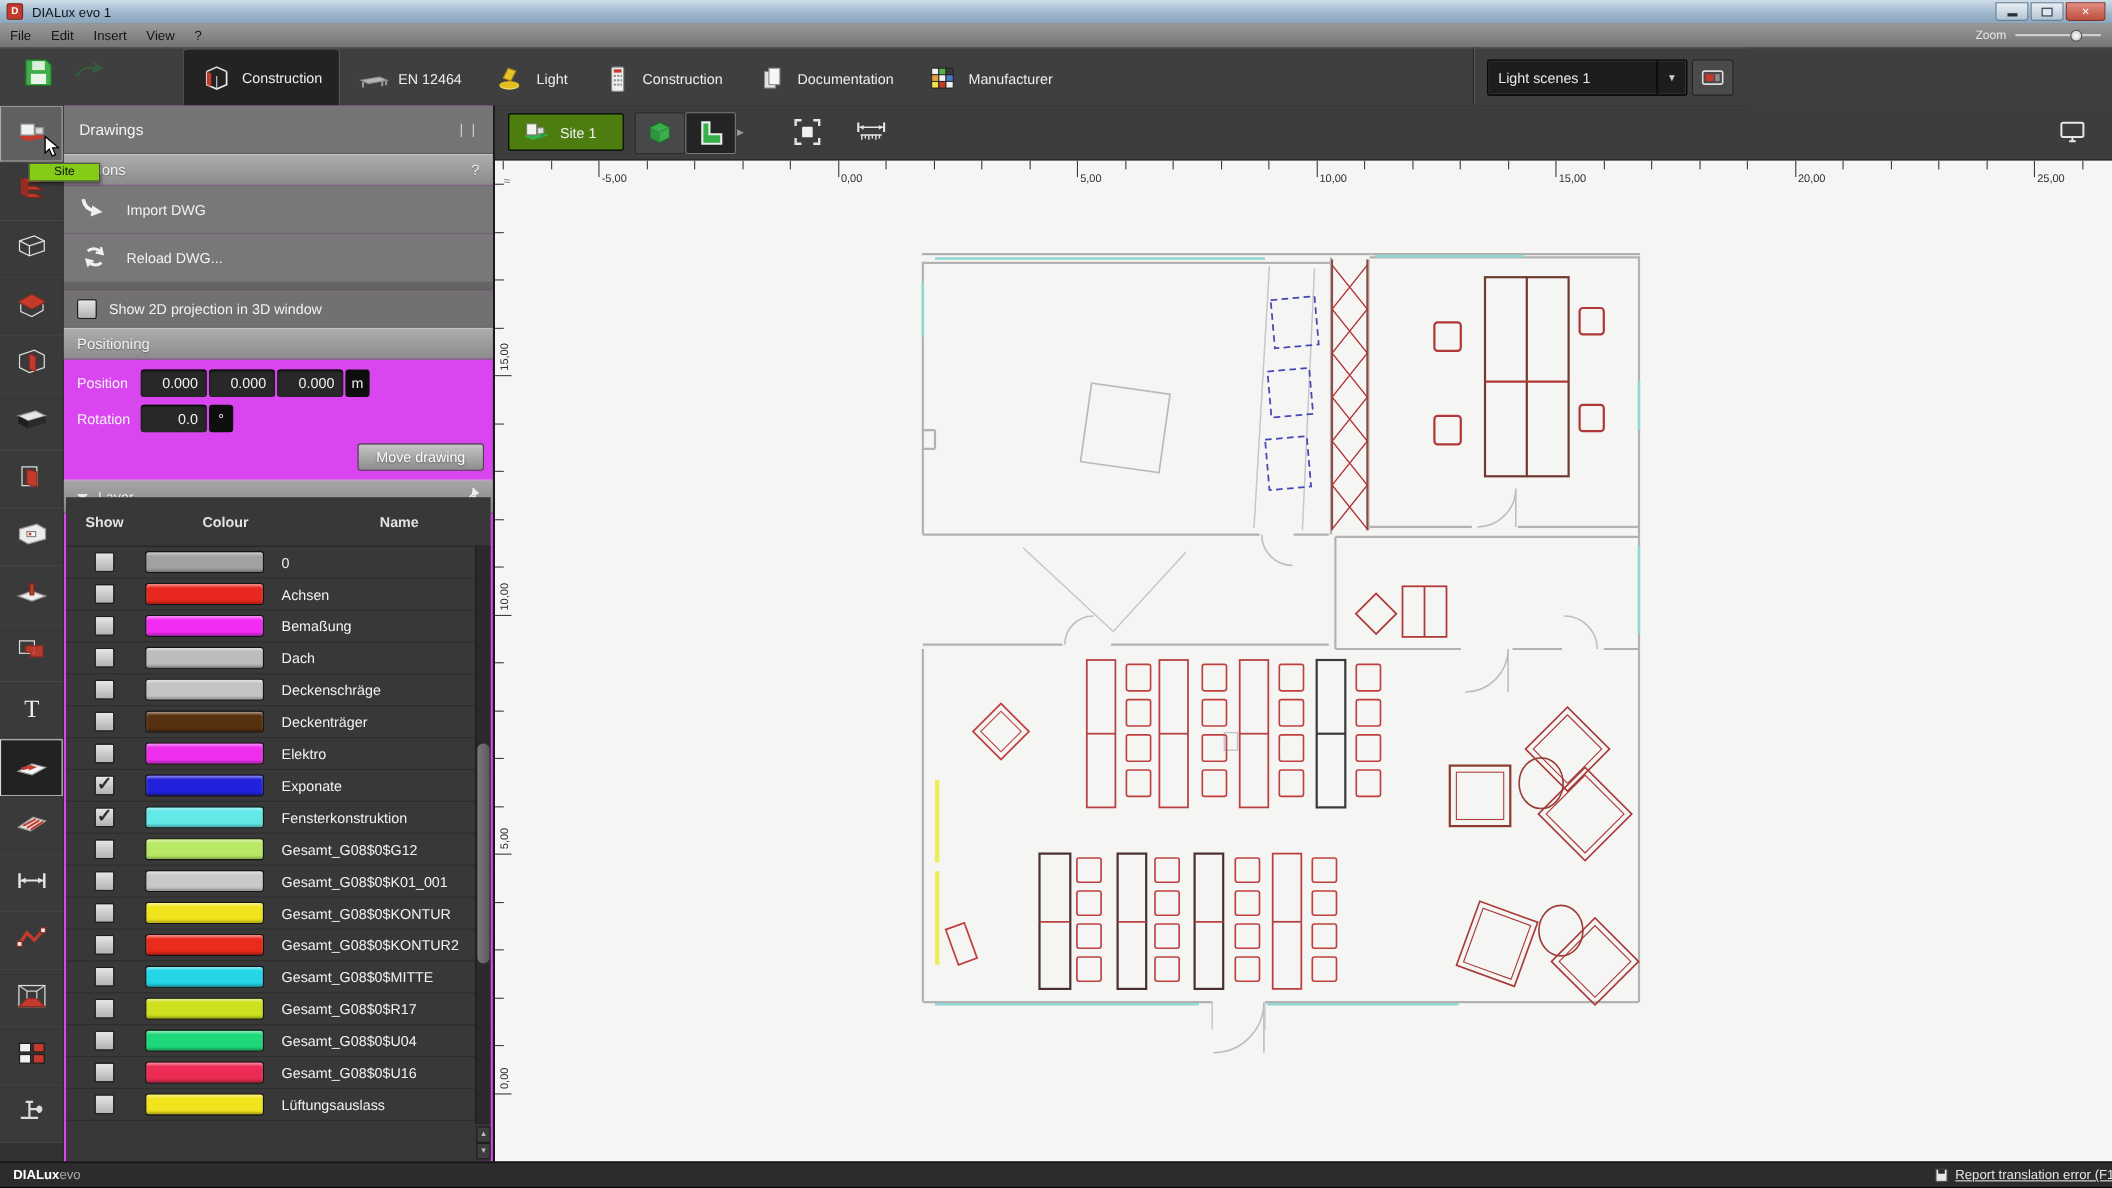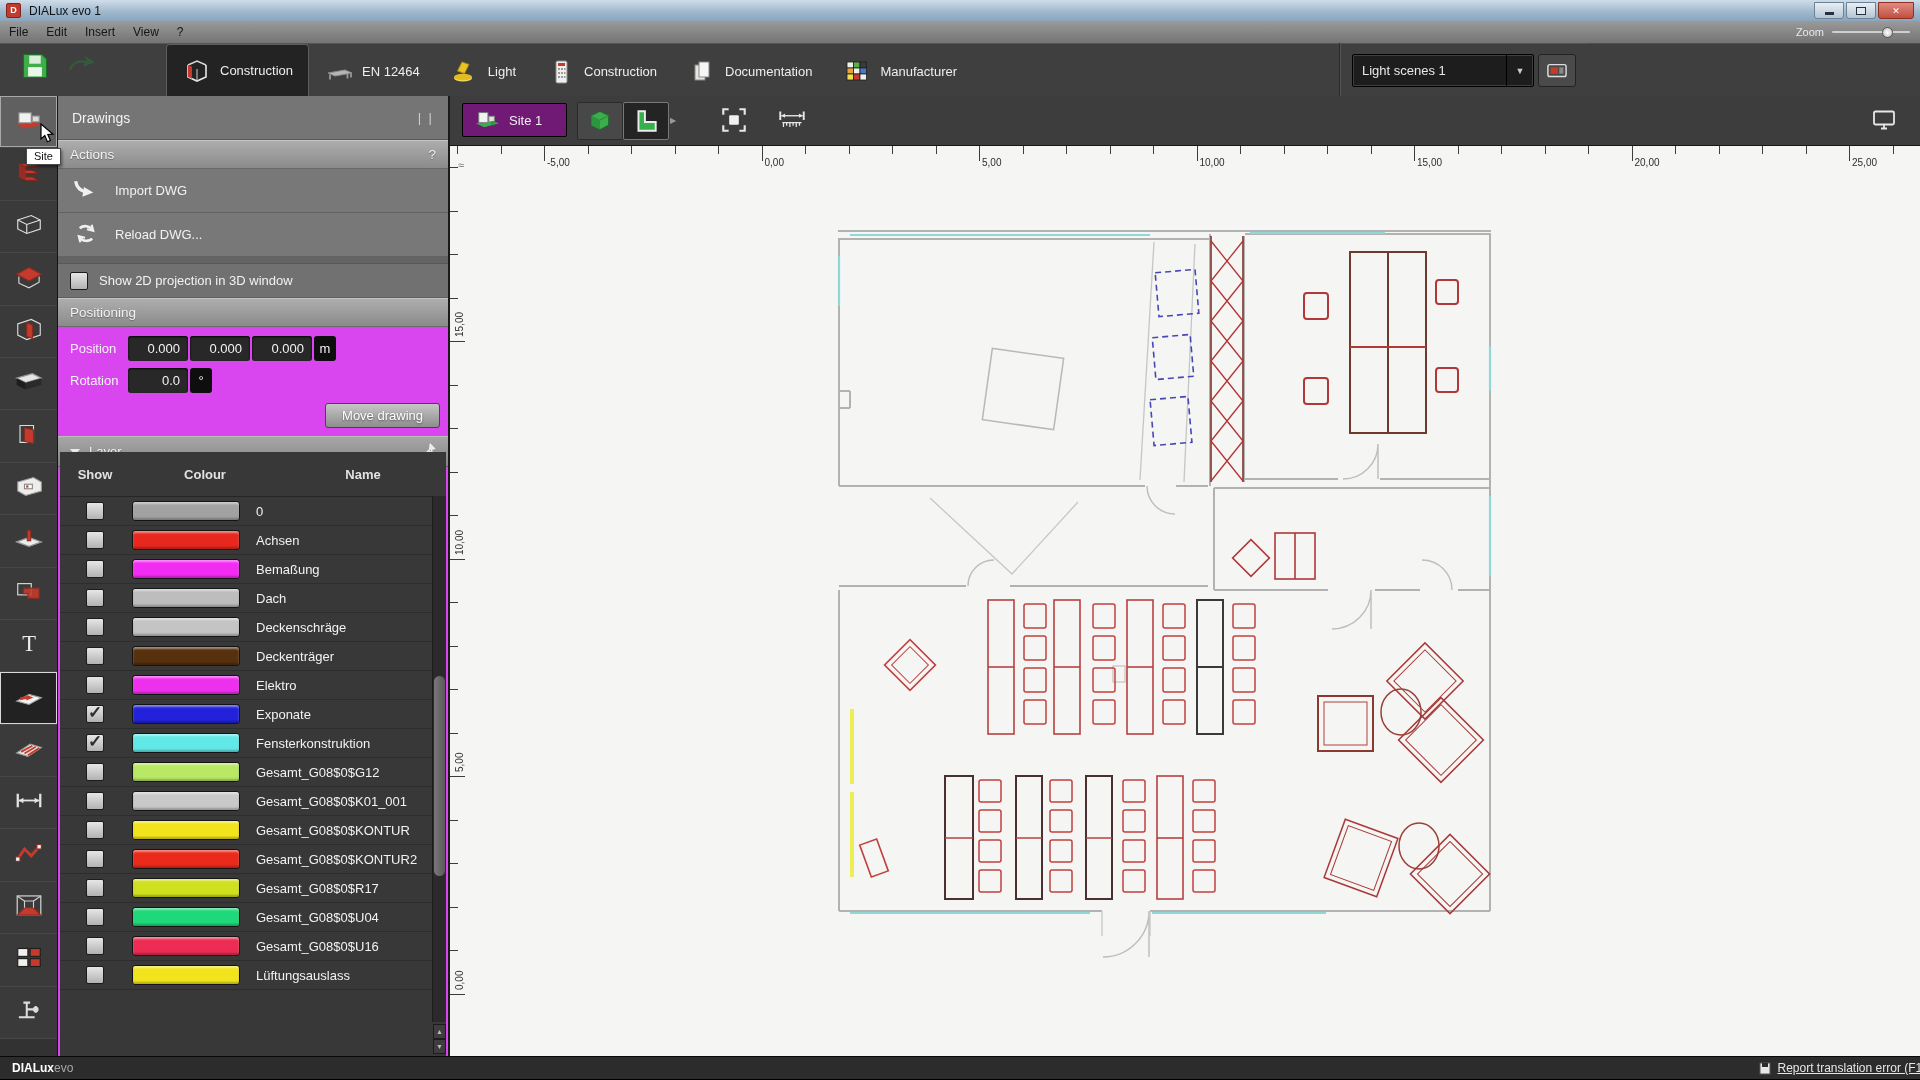--- a/index.html
+++ b/index.html
@@ -88,21 +88,21 @@
   box-shadow:inset 0 2px 2px rgba(255,255,255,.45), inset 0 -2px 2px rgba(0,0,0,.25);flex:none;}
 .lname{margin-left:16px;color:#f2f2f2;font-size:13px;white-space:nowrap;}
 .lscroll{position:absolute;right:0px;top:44px;bottom:34px;width:13px;background:#2a2a2a;border-left:1px solid #1c1c1c;}
 .lthumb{position:absolute;left:1px;right:1px;top:180px;height:200px;background:linear-gradient(90deg,#787878,#5a5a5a);border-radius:6px;}
 .lscroll-btns{position:absolute;right:0;bottom:2px;width:13px;}
 .sbtn{width:13px;height:15px;background:#3d3d3d;border:1px solid #1c1c1c;box-sizing:border-box;color:#bbb;
   font-size:7px;display:flex;align-items:center;justify-content:center;}
 
 .canvas{flex:1;display:flex;flex-direction:column;border-left:2px solid #1a1a1a;}
 .canvas-toolbar{height:49px;background:#3d3d3d;border-bottom:1px solid #161616;position:relative;flex:none;}
-.cv-btn{position:absolute;top:7px;height:34px;background:#701a75;border:1px solid #000;border-radius:2px;
+.cv-btn{position:absolute;top:7px;height:34px;background:#4d7c0f;border:1px solid #000;border-radius:2px;
   display:flex;align-items:center;color:#f0f0f0;font-size:13px;gap:8px;padding:0 10px;box-sizing:border-box;}
 .cv-ico{position:absolute;top:6px;width:44px;height:36px;border-radius:2px;display:flex;align-items:center;justify-content:center;}
 .cv-ico.raised{background:#484848;border:1px solid #2b2b2b;}
 .cv-ico.pressed{background:#242424;border:1px solid #787878;}
 .canvas-content{position:relative;flex:1;background:#f5f5f3;overflow:hidden;}
 .plan-svg{position:absolute;left:0;top:0;}
 .ruler-h{position:absolute;left:0;top:0;width:100%;height:26px;}
 .tick-h{position:absolute;top:0;width:1px;height:8px;background:#3c3c3c;}
 .tick-h.maj{height:15px;}
 .rlab-h{position:absolute;top:11px;font-size:10px;color:#2e2e2e;}
@@ -113,22 +113,22 @@
 .north-mark{position:absolute;left:8px;top:13px;color:#777;font-size:11px;}
 
 .statusbar{position:absolute;left:0;top:1056px;width:1920px;height:22px;background:#2c2c2c;border-top:1px solid #090909;
   border-bottom:2px solid #000;display:flex;align-items:center;justify-content:space-between;
   padding:0 12px;box-sizing:content-box;color:#e0e0e0;font-size:12px;}
 .brand b{color:#ffffff;}
 .brand span{color:#a8a8a8;}
 .report{display:flex;align-items:center;gap:7px;}
 .report .txt{text-decoration:underline;color:#e6e6e6;}
 
-.tooltip{position:absolute;left:26px;top:148px;background:#ffffff;border:1px solid #4a4a4a;color:#111;
-  font-size:11px;padding:1px 7px 2px;z-index:50;box-shadow:1px 2px 3px rgba(0,0,0,.5);}
+.tooltip{position:absolute;left:26px;top:148px;background:#84cc16;border:1px solid #4a4a4a;color:#111;
+  font-size:11px;padding:1px 22px 2px;z-index:50;box-shadow:1px 2px 3px rgba(0,0,0,.5);}
 .cursor{position:absolute;left:40px;top:123px;z-index:60;}
 </style>
 </head>
 <body>
 
 <div class="screen">
 
   <div class="titlebar">
     <div class="app-logo">D</div>
     <span>DIALux evo 1</span>
@@ -511,20 +511,25 @@
             </div>
             <div class="lrow">
               <span class="cb"></span>
               <span class="lswatch" style="background: rgb(242, 228, 28);"></span>
               <span class="lname">Gesamt_G08$0$KONTUR</span>
             </div>
             <div class="lrow">
               <span class="cb"></span>
               <span class="lswatch" style="background: rgb(234, 42, 26);"></span>
               <span class="lname">Gesamt_G08$0$KONTUR2</span>
+            </div>
+            <div class="lrow">
+              <span class="cb"></span>
+              <span class="lswatch" style="background: rgb(36, 214, 232);"></span>
+              <span class="lname">Gesamt_G08$0$MITTE</span>
             </div>
             <div class="lrow">
               <span class="cb"></span>
               <span class="lswatch" style="background: rgb(207, 224, 31);"></span>
               <span class="lname">Gesamt_G08$0$R17</span>
             </div>
             <div class="lrow">
               <span class="cb"></span>
               <span class="lswatch" style="background: rgb(31, 216, 122);"></span>
               <span class="lname">Gesamt_G08$0$U04</span>

